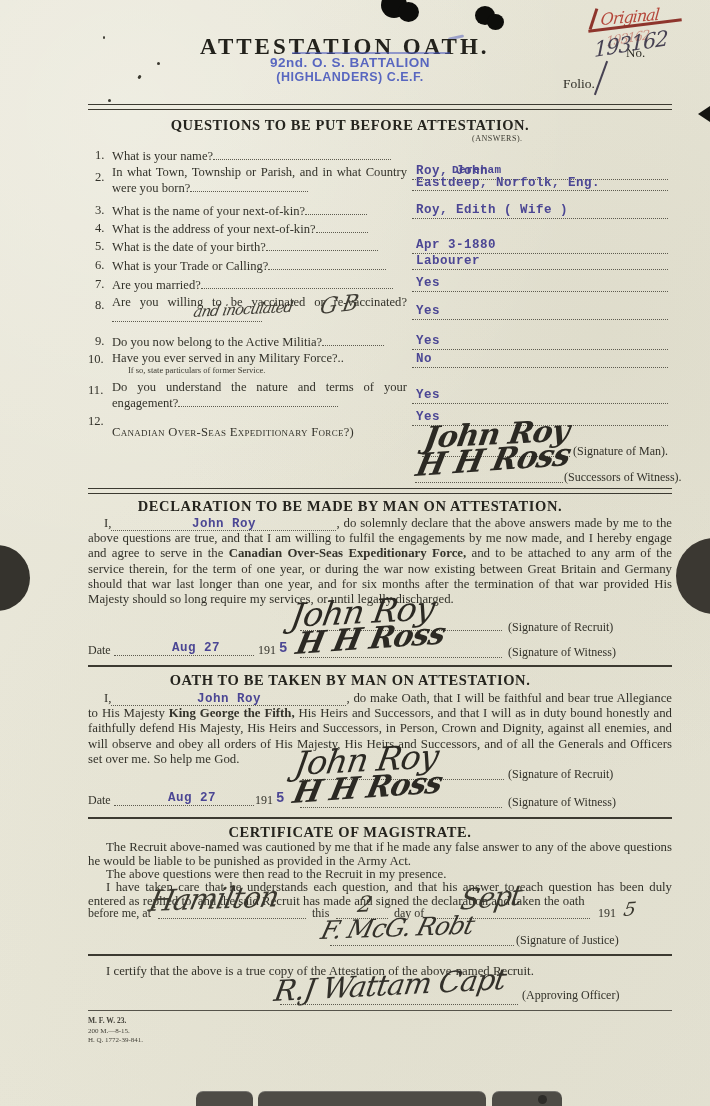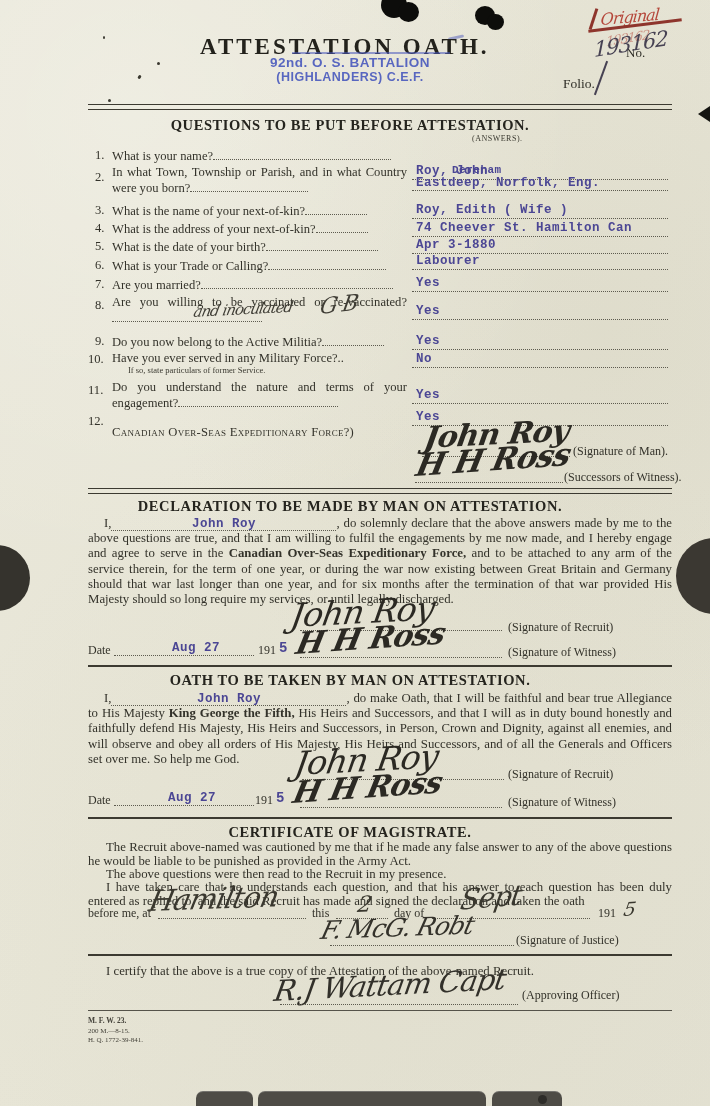--- a/index.html
+++ b/index.html
@@ -95,23 +95,20 @@
   </div>
 
   <div class="abs qnum" style="left:95px;top:203px;">3.</div>
   <div class="abs q" style="left:112px;top:203px;width:295px;"><span>What is the name of your next-of-kin?</span><span class="dots" style="width:62px;"></span></div>
   <div class="abs ans" style="top:203px;">
       <span class="typed">Roy, Edith  ( Wife )</span>
     </div>
 
   <div class="abs qnum" style="left:95px;top:221px;">4.</div>
   <div class="abs q" style="left:112px;top:221px;width:295px;"><span>What is the address of your next-of-kin?</span><span class="dots" style="width:52px;"></span></div>
-  <div class="abs ans" style="top:221px;">
-      <span class="typed">74 Cheever St. Hamilton  Can</span>
-    </div>
 
   <div class="abs qnum" style="left:95px;top:239px;">5.</div>
   <div class="abs q" style="left:112px;top:239px;width:295px;"><span>What is the date of your birth?</span><span class="dots" style="width:112px;"></span></div>
   <div class="abs ans" style="top:238px;">
       <span class="typed">Apr 3-1880</span>
     </div>
 
   <div class="abs qnum" style="left:95px;top:258px;">6.</div>
   <div class="abs q" style="left:112px;top:258px;width:295px;"><span>What is your Trade or Calling?</span><span class="dots" style="width:118px;"></span></div>
   <div class="abs ans" style="top:254px;">

